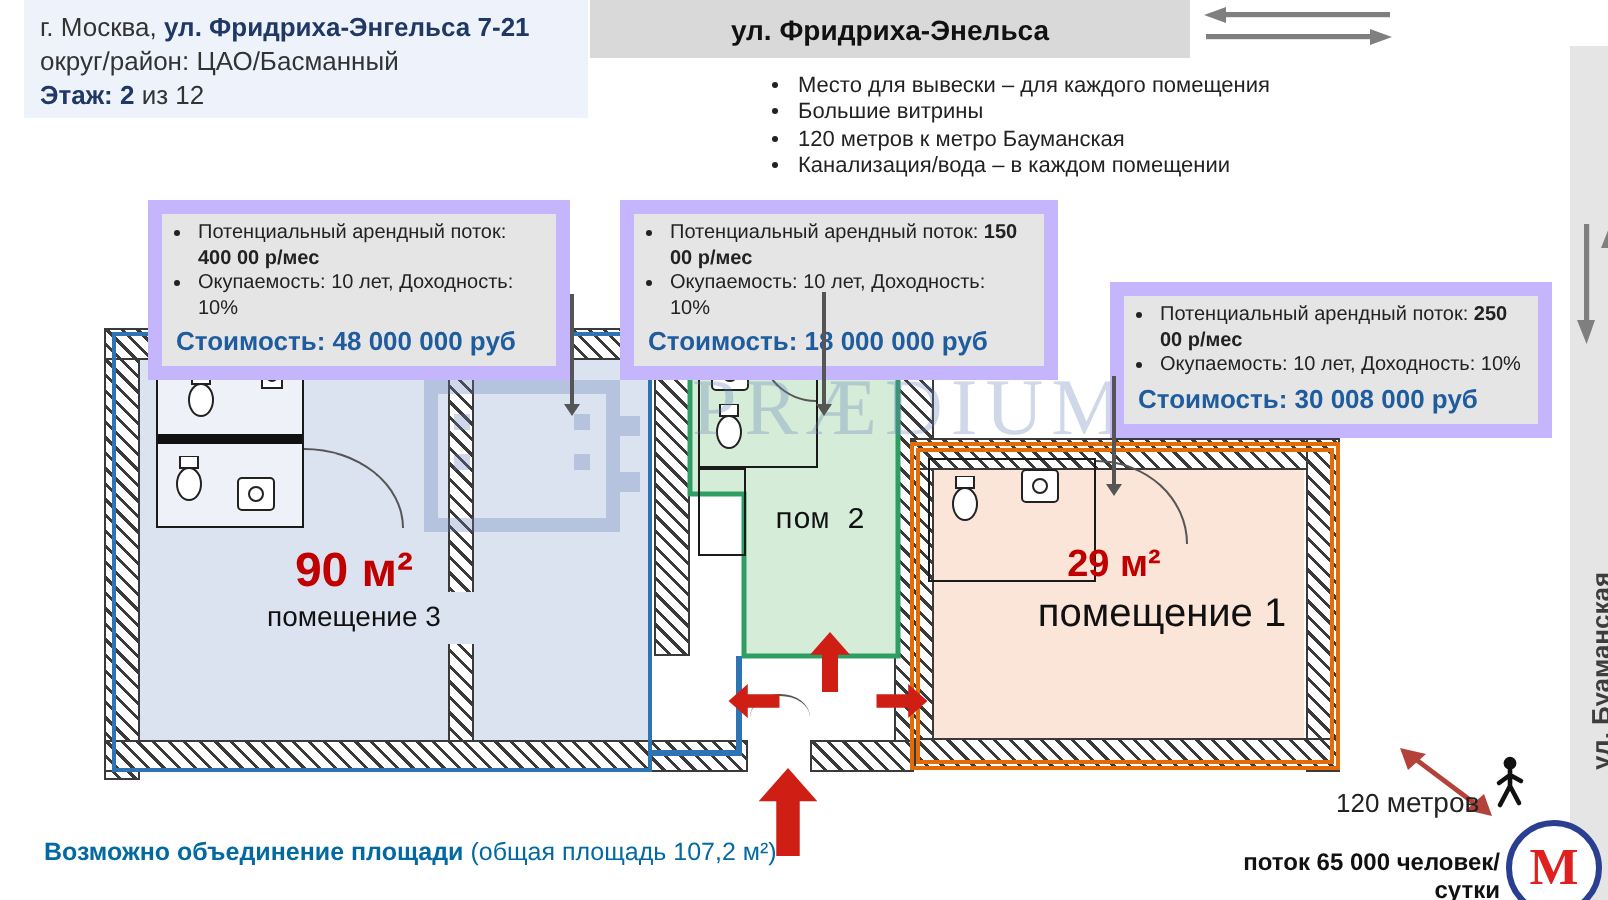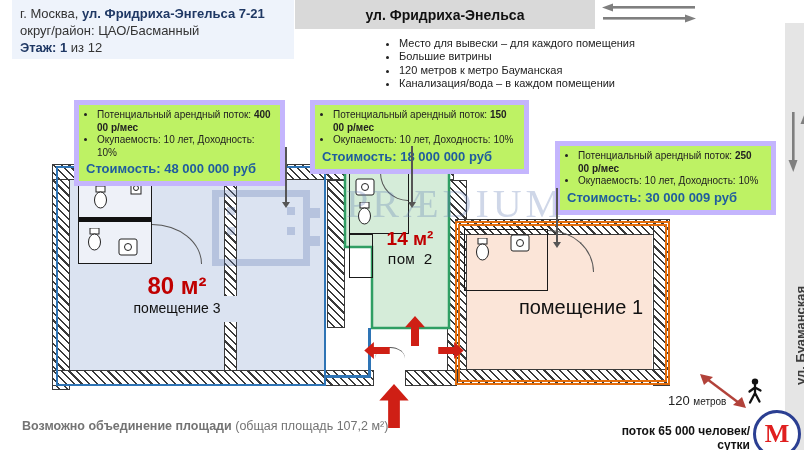--- a/index.html
+++ b/index.html
@@ -11,21 +11,21 @@
             font-size:13px;line-height:17px;color:#333;}
   .b-navy{font-weight:700;color:#1f3864;}
   
   #header-bar{left:283px;top:0;width:300px;height:29px;background:#d9d9d9;display:flex;align-items:center;
               justify-content:center;font-weight:700;font-size:14px;color:#111;}
   
   #features{left:372px;top:37px;width:305px;}
   #features ul{margin:0;padding-left:15px;}
   #features li{font-size:11px;line-height:13.4px;color:#222;}
   
-  .offer{background:#bef264;border:5px solid #c4b5fd;padding:4px 7px 5px;font-size:10px;color:#222;box-sizing:border-box;z-index:8;}
+  .offer{background:#e5e5e5;border:7px solid #c4b5fd;padding:4px 7px 5px;font-size:10px;color:#222;box-sizing:border-box;z-index:8;}
   .offer ul{margin:0;padding-left:11px;}
   .offer li{line-height:12.5px;}
   .flow-val{font-weight:700;}
   .price{margin-top:2px;font-weight:700;font-size:13px;color:#1f5c9e;}
   
   .leader{width:1.5px;background:#555;z-index:8;}
   .leader-head{width:0;height:0;border:4px solid transparent;border-top:6px solid #555;z-index:8;}
   
   .wall{background:repeating-linear-gradient(45deg,#ffffff 0 4px,#3a3a3a 4px 5.5px);
         border:1px solid #3a3a3a;box-sizing:border-box;z-index:2;}
@@ -47,33 +47,33 @@
   #sidebar{left:773px;top:23px;width:31px;height:427px;background:#e5e5e5;z-index:0;}
   #sidebar-street{left:771px;top:250px;width:35px;height:170px;display:flex;align-items:center;justify-content:center;
                   writing-mode:vertical-rl;transform:rotate(180deg);font-weight:700;font-size:13px;color:#3d3d3d;z-index:1;}
   
   #metro-logo{left:741px;top:410px;width:42px;height:42px;border-radius:50%;background:#fff;border:3.5px solid #2b3f92;
               display:flex;align-items:center;justify-content:center;font-family:"Liberation Serif",serif;
               font-weight:700;font-size:26px;color:#e01f1f;z-index:9;}
   #metro-station{left:640px;top:407px;width:100px;text-align:center;font-weight:700;font-size:14px;color:#2e75b6;z-index:9;}
   #metro-traffic{left:598px;top:424px;width:140px;text-align:right;font-weight:700;font-size:12px;color:#111;z-index:9;}
   #metro-dist{left:656px;top:393px;font-size:13px;color:#222;z-index:9;}
-  #metro-dist .unit{font-size:10px;}
-  
-  #footer-note{left:10px;top:419px;font-size:12.5px;color:#737373;}
+  #metro-dist .unit{font-size:14px;}
+  
+  #footer-note{left:10px;top:419px;font-size:12.5px;color:#0369a1;}
 </style>
 </head>
 <body>
 
 <div id="canvas">
 
   <div class="abs" id="info-box">
     <div><span>г. Москва, </span><span class="b-navy">ул. Фридриха-Энгельса 7-21</span></div>
     <div>округ/район: ЦАО/Басманный</div>
-    <div><span class="b-navy">Этаж: 1</span><span> из 12</span></div>
+    <div><span class="b-navy">Этаж: 2</span><span> из 12</span></div>
   </div>
 
   <div class="abs" id="header-bar">
     <span>ул. Фридриха-Энельса</span>
   </div>
 
   <svg class="abs" style="left:590px;top:3px;width:94px;height:9px;">
     <polygon points="0,4.5 11,0.5 11,8.5" fill="#7f7f7f"></polygon>
       <rect x="10" y="3" width="83" height="2.6" fill="#7f7f7f"></rect>
   </svg>
@@ -103,21 +103,21 @@
       <li><span>Потенциальный арендный поток: </span><span class="flow-val">150 00 р/мес</span></li>
       <li>Окупаемость: 10 лет,  Доходность:  10%</li>
     </ul>
     <div class="price">Стоимость: 18 000 000 руб</div>
   </div>
   <div class="abs offer" style="left:543px;top:141px;width:221px;">
     <ul>
       <li><span>Потенциальный арендный поток: </span><span class="flow-val">250 00 р/мес</span></li>
       <li>Окупаемость: 10 лет,  Доходность:  10%</li>
     </ul>
-    <div class="price">Стоимость: 30 000 009 руб</div>
+    <div class="price">Стоимость: 30 008 000 руб</div>
   </div>
 
   <div class="abs leader" style="left:273px;top:147px;height:56px;"></div>
   <div class="abs leader-head" style="left:270px;top:202px;"></div>
   <div class="abs leader" style="left:399px;top:146px;height:57px;"></div>
   <div class="abs leader-head" style="left:396px;top:202px;"></div>
   <div class="abs leader" style="left:544px;top:188px;height:55px;"></div>
   <div class="abs leader-head" style="left:541px;top:242px;"></div>
 
   <div class="abs fill" style="left:57px;top:179px;width:256px;height:194px;background:#dbe3f1;"></div>
@@ -182,24 +182,24 @@
     <rect x="4" y="0" width="9" height="6" fill="#fff" stroke="#222"></rect>
       <ellipse cx="8.5" cy="14" rx="6" ry="8" fill="#fff" stroke="#222"></ellipse>
   </svg>
   <svg class="abs fixture" style="left:498px;top:234px;width:20px;height:18px;">
     <rect x="1" y="1" width="18" height="16" rx="2" fill="#fff" stroke="#222"></rect>
       <circle cx="10" cy="9" r="3.5" fill="none" stroke="#222"></circle>
   </svg>
 
   <div class="abs arc" style="left:363px;top:347px;width:30px;height:23px;border-top:1.3px solid #555;border-radius:50% 50% 0 0;"></div>
 
-  <div class="abs roomlabel area-lbl" style="left:95px;top:272px;width:140px;font-size:24px;">80 м²</div>
+  <div class="abs roomlabel area-lbl" style="left:95px;top:272px;width:140px;font-size:24px;">90 м²</div>
   <div class="abs roomlabel name-lbl" style="left:75px;top:300px;width:180px;font-size:14px;">помещение 3</div>
-  <div class="abs roomlabel area-lbl" style="left:355px;top:228px;width:86px;font-size:19px;">14 м²</div>
   <div class="abs roomlabel name-lbl" style="left:355px;top:252px;width:86px;font-size:15px;font-family:Liberation Mono, monospace;">пом 2</div>
+  <div class="abs roomlabel area-lbl" style="left:485px;top:272px;width:120px;font-size:19px;">29 м²</div>
   <div class="abs roomlabel name-lbl" style="left:499px;top:296px;width:140px;font-size:20px;">помещение 1</div>
 
   <svg class="abs redarrow" style="left:392px;top:316px;width:22px;height:30px;" viewBox="0 0 30 45">
     <path d="M15 0 L30 17 L21 17 L21 45 L9 45 L9 17 L0 17 Z" fill="#cf1f15"></path>
   </svg>
   <svg class="abs redarrow" style="left:366px;top:384px;width:32px;height:44px;" viewBox="0 0 30 45">
     <path d="M15 0 L30 17 L21 17 L21 45 L9 45 L9 17 L0 17 Z" fill="#cf1f15"></path>
   </svg>
   <svg class="abs redarrow" style="left:352px;top:342px;width:26px;height:17px;" viewBox="0 0 45 30">
     <path d="M0 15 L17 0 L17 9 L45 9 L45 21 L17 21 L17 30 Z" fill="#cf1f15"></path>

